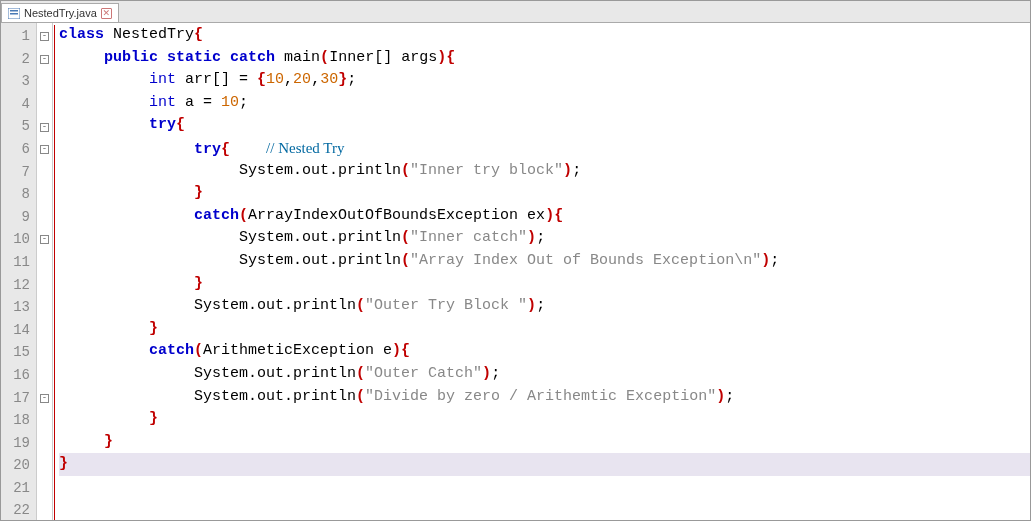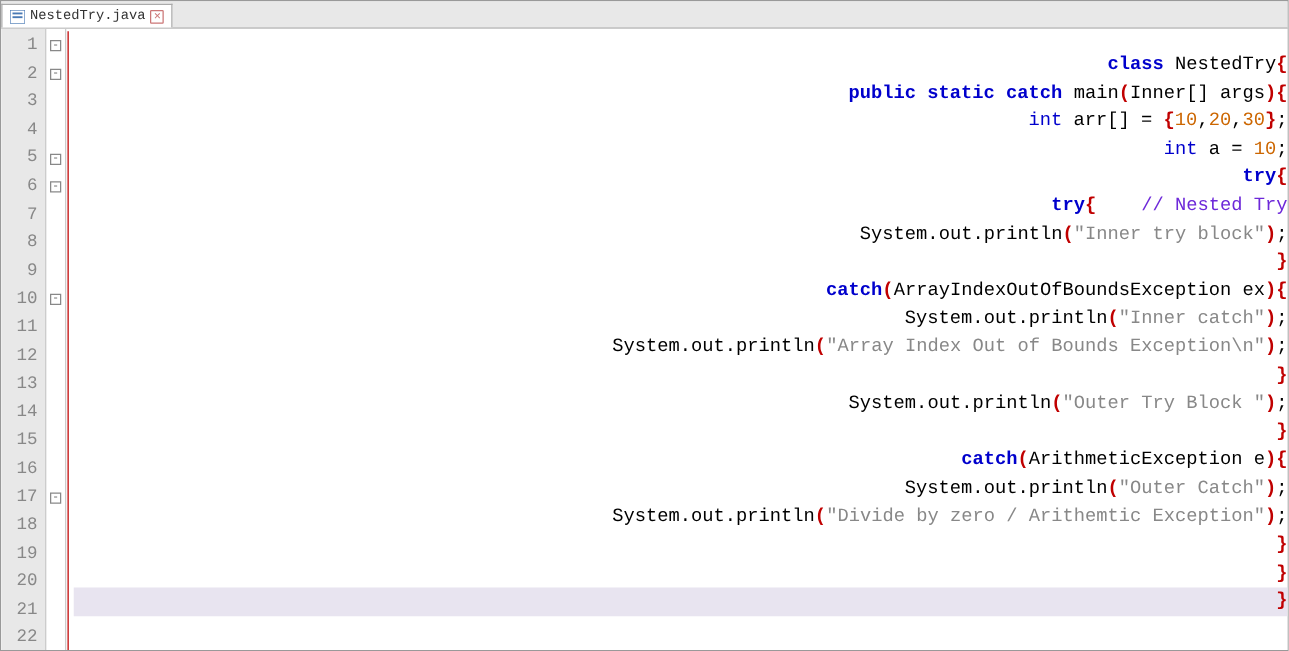--- a/index.html
+++ b/index.html
@@ -15,21 +15,21 @@
       display: flex;
       flex-direction: column;
       height: 100%;
       border: 1px solid #999;
     }
     .tab-bar {
       background: #e8e8e8;
       border-bottom: 1px solid #aaa;
       display: flex;
       height: 22px;
-      font-family: Liberation Mono, monospace;
+      font-family: Liberation Sans, sans-serif;
       font-size: 11px;
     }
     .tab {
       display: flex;
       align-items: center;
       gap: 4px;
       padding: 2px 6px;
       background: #fff;
       border: 1px solid #aaa;
       border-bottom: none;
@@ -78,22 +78,21 @@
     .fold-gutter {
       width: 16px;
       border-right: 1px solid #ccc;
       position: relative;
       user-select: none;
     }
     .code-area {
       flex: 1;
       position: relative;
       padding-left: 6px;
-      padding-top: 18px;
-      text-align: right;
+      padding-top: 1px;
     }
     .line {
       height: 22.6px;
       line-height: 22.6px;
       white-space: pre;
     }
     .gutter .line {
       padding-right: 6px;
     }
     .fold-gutter .line {
@@ -114,21 +113,21 @@
       vertical-align: middle;
       margin-top: 6px;
     }
     .code-area .line.current {
       background: #e8e4f0;
     }
     .kw { color: #0000cc; font-weight: bold; }
     .type { color: #0000cc; font-weight: normal; }
     .num { color: #cc6600; }
     .str { color: #888888; }
-    .comment { color: #6d28d9; }
+    .comment { color: #0369a1; font-family: Liberation Serif, serif; }
     .bracket { color: #c00000; font-weight: bold; }
     .left-bar {
       position: absolute;
       left: 1px;
       top: 2px;
       width: 1px;
       background: #c00000;
       height: 497px;
     }
   </style>

